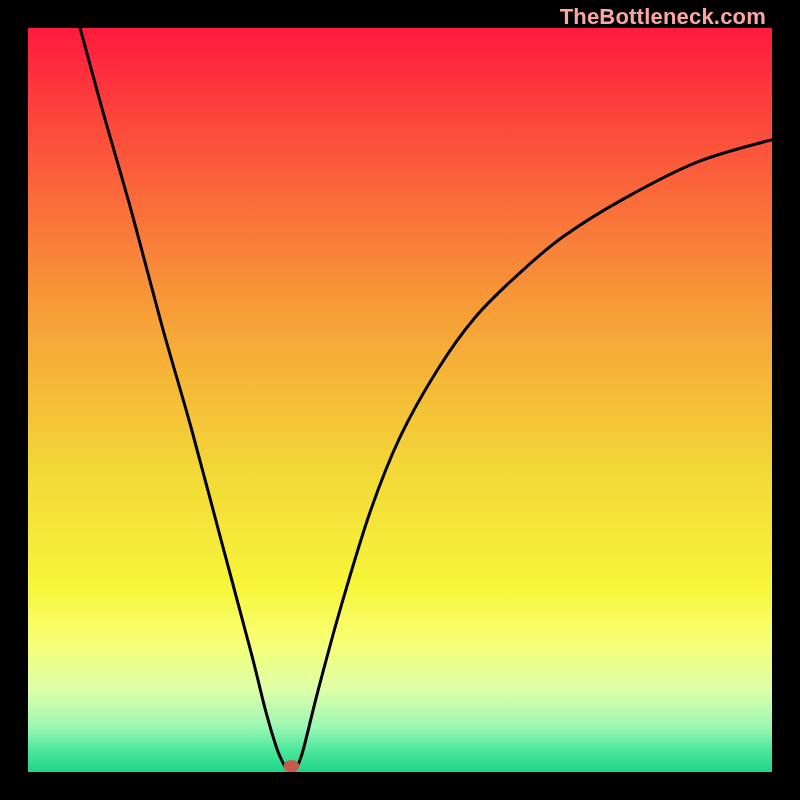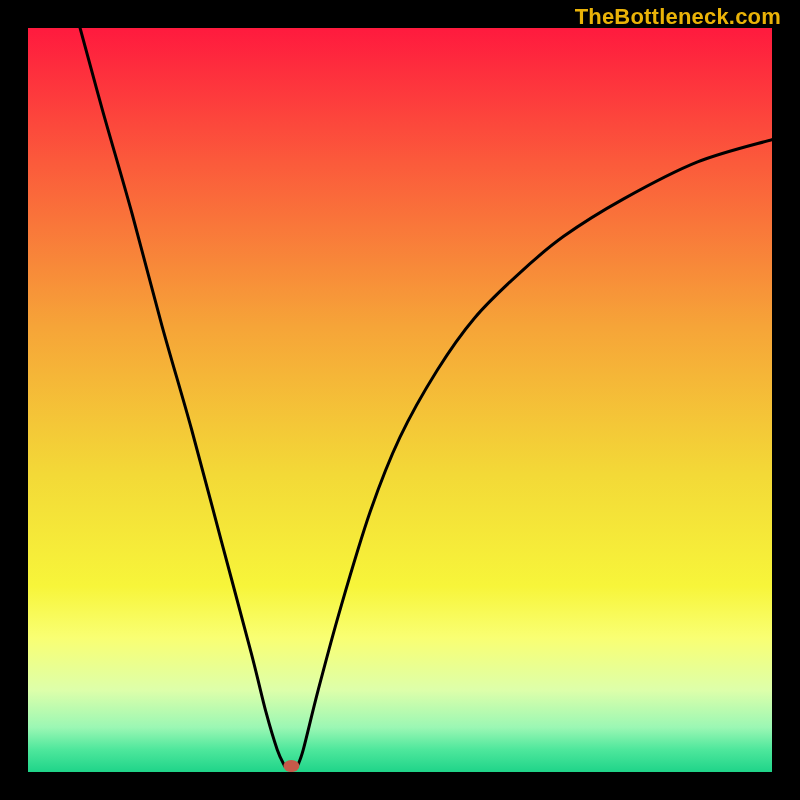--- a/index.html
+++ b/index.html
@@ -12,22 +12,22 @@
   }
   .outer {
     width: 800px;
     height: 800px;
     background: #000;
     position: relative;
   }
   .watermark {
     position: absolute;
     top: 4px;
-    right: 19px;
-    color: #eab308;
+    right: 34px;
+    color: #fca5a5;
     font-size: 22px;
     font-weight: 600;
     letter-spacing: 0.2px;
   }
   .plot {
     position: absolute;
     left: 28px;
     top: 28px;
     width: 744px;
     height: 744px;

